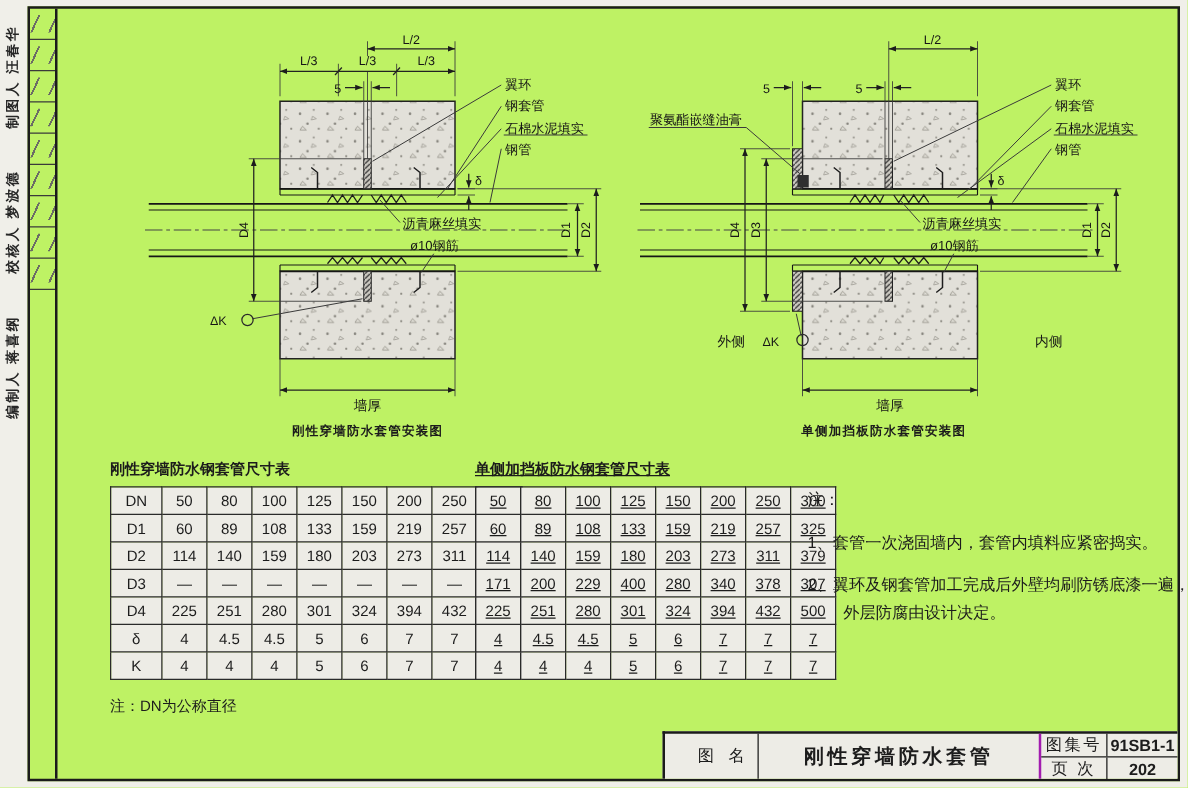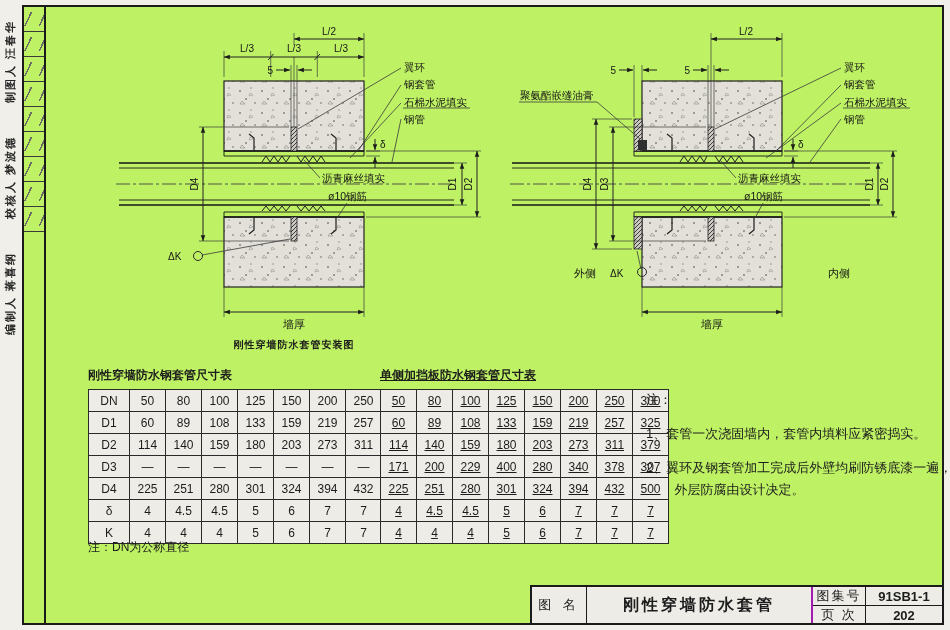--- a/index.html
+++ b/index.html
@@ -52,31 +52,31 @@
   .t1{left:64px;top:360px;}
   .t2{left:356px;top:360px;text-decoration:underline;}
   .tbl-title{font-weight:bold;font-size:12px;margin-bottom:5px;}
   table{border-collapse:collapse;table-layout:fixed;}
   td{
     border:1px solid #2a2a2a;font-size:12px;text-align:center;
     height:21px;padding:0 2px;background:#edece6;
   }
   .t1 td{width:31px;} .t1 td:first-child{width:36px;margin-top:32px;}
   .t2 td{width:31px;}
-  .t1-note{position:absolute;left:64px;top:532px;font-size:12px;}
+  .t1-note{position:absolute;left:64px;top:550px;font-size:12px;}
   
   .notes{position:absolute;left:622px;top:384px;width:312px;font-size:13px;}
   .notes .nh{margin-bottom:14px;}
   .notes .ni{padding-left:2.2em;text-indent:-2.2em;margin-bottom:12px;line-height:1.7;}
   
   .titleblock{
     position:absolute;right:0;bottom:0;width:410px;height:36px;display:flex;
     border-left:2px solid #1b1b1b;border-top:2px solid #1b1b1b;background:#edece6;box-sizing:content-box;
   }
-  .tb-name{width:54px;border-right:1px solid #1b1b1b;display:flex;align-items:center;justify-content:center;font-size:13px;letter-spacing:4px;}
+  .tb-name{width:54px;border-right:1px solid #1b1b1b;display:flex;align-items:center;justify-content:center;font-size:13px;letter-spacing:4px;margin-left:20px;}
   .tb-title{width:224px;border-right:2px solid #a21caf;display:flex;align-items:center;justify-content:center;font-weight:bold;font-size:16px;letter-spacing:3px;}
   .tb-grid{flex:1;display:flex;flex-direction:column;}
   .tb-row{flex:1;display:flex;border-bottom:1px solid #1b1b1b;}
   .tb-row:last-child{border-bottom:none;}
   .tb-lab{width:52px;border-right:1px solid #1b1b1b;display:flex;align-items:center;justify-content:center;font-size:13px;letter-spacing:2px;}
   .tb-val{flex:1;display:flex;align-items:center;justify-content:center;font-weight:bold;font-size:13px;}
 </style>
 </head>
 <body>
 
@@ -347,20 +347,21 @@
     <text class="dimtxt" transform="rotate(-90 381 165)" x="381" y="165" text-anchor="middle">D1</text>
     <text class="dimtxt" transform="rotate(-90 396 165)" x="396" y="165" text-anchor="middle">D2</text>
     <text class="dimtxt" x="306" y="129">δ</text>
     <text class="bigtxt" x="82" y="258">外侧</text>
     <text class="dimtxt" x="118" y="258">ΔK</text>
     <text class="bigtxt" x="336" y="258">内侧</text>
     <text class="bigtxt" x="220" y="309" text-anchor="middle">墙厚</text>
   </svg>
 
   <div class="capL">刚性穿墙防水套管安装图</div>
+  <div class="capR">单侧加挡板防水套管安装图</div>
 
   <div class="tblbox t1">
     <div class="tbl-title">刚性穿墙防水钢套管尺寸表</div>
     <table>
       <tbody>
           <tr>
             <td>DN</td>
             <td>50</td>
             <td>80</td>
             <td>100</td>

